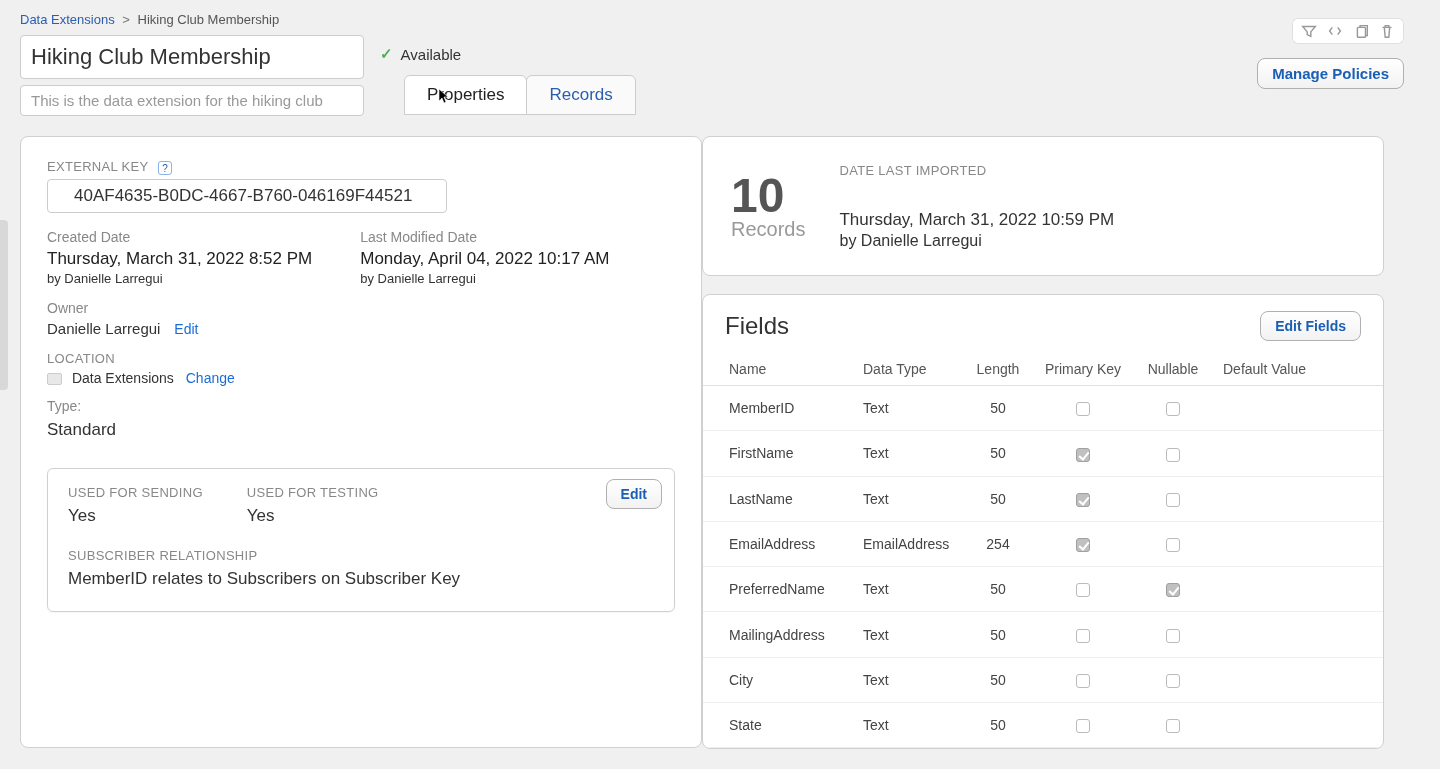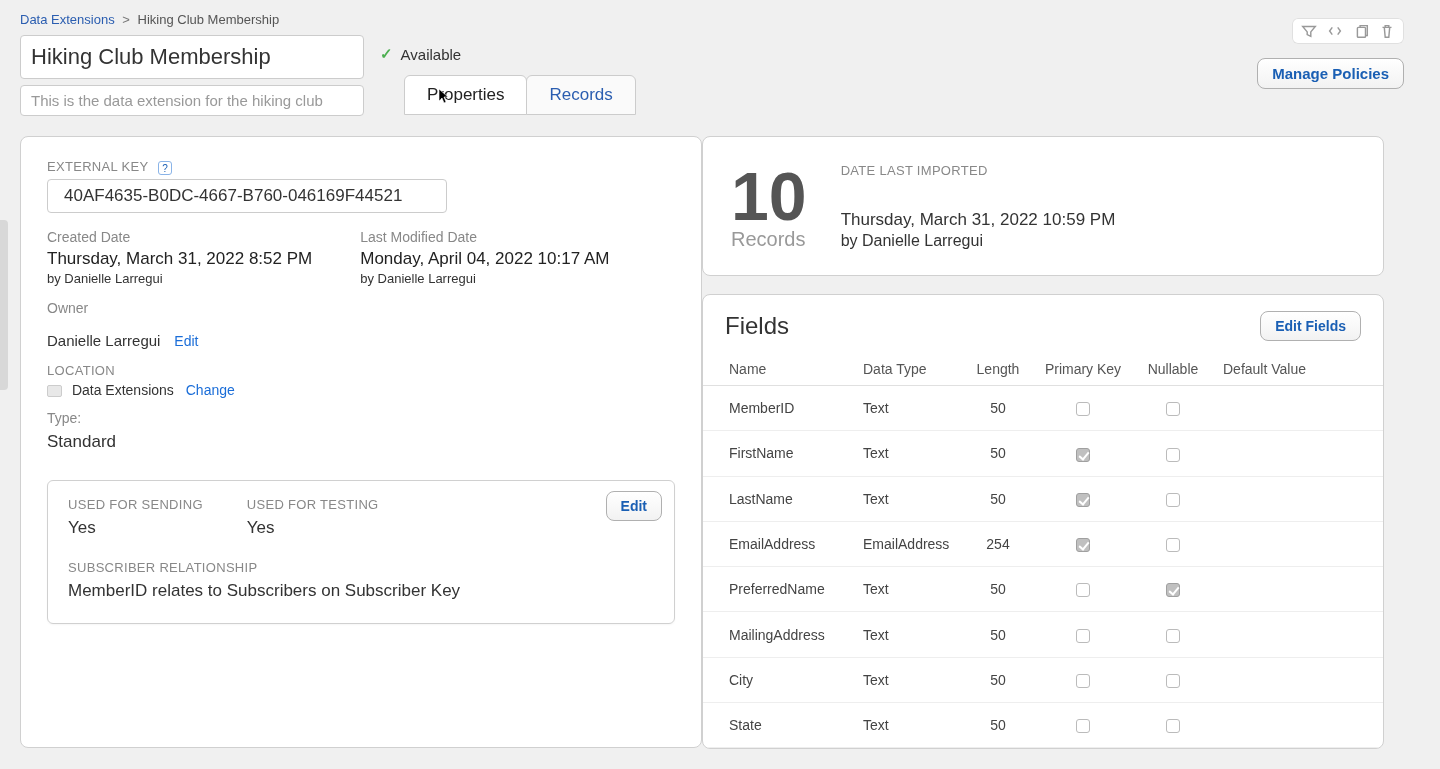--- a/index.html
+++ b/index.html
@@ -151,36 +151,36 @@
     font-size: 10px;
     line-height: 13px;
     text-align: center;
     margin-left: 6px;
     vertical-align: middle;
   }
   .ext-key {
     background: #fff;
     border: 1px solid #ccc;
     border-radius: 4px;
-    padding: 6px 16px;
+    padding: 6px 26px;
     font-size: 17px;
     width: 400px;
     margin-top: 2px;
     margin-bottom: 16px;
   }
   .meta-row {
     display: flex;
     gap: 48px;
     margin-bottom: 14px;
   }
   .meta-block .lbl { color: #888; font-size: 14px; margin-bottom: 4px; }
   .meta-block .val { font-size: 17px; color: #222; margin-bottom: 2px; }
   .meta-block .by  { font-size: 13px; color: #333; }
   .owner-row { margin-top: 6px; margin-bottom: 14px; }
-  .owner-row .lbl { color: #888; font-size: 14px; margin-bottom: 16px; }
+  .owner-row .lbl { color: #888; font-size: 14px; margin-bottom: 4px; }
   .owner-row .val { display: inline-block; font-size: 15px; margin-right: 10px; }
   .link { color: #1a6dd8; cursor: pointer; }
   .loc-row { margin-bottom: 10px; }
   .folder-icon { display: inline-block; width: 15px; height: 12px; background: #e8e8e8; border: 1px solid #ccc; border-radius: 2px; margin-right: 6px; vertical-align: middle; }
   .type-row { margin-top: 12px; }
   .type-row .lbl { color: #888; font-size: 14px; }
   .type-row .val { font-size: 17px; margin-top: 6px; }
   .subcard {
     border: 1px solid #d0d0d0;
     border-radius: 6px;
@@ -201,21 +201,21 @@
   .sub-rel .lbl { color: #888; font-size: 13px; margin-bottom: 6px; letter-spacing: 0.3px; }
   .sub-rel .val { font-size: 17px; }
   .summary-panel {
     padding: 20px 28px;
     display: flex;
     align-items: center;
     gap: 34px;
     height: 140px;
   }
   .rec-count { text-align: left; }
-  .rec-count .num { font-size: 68px; font-weight: 700; color: #555; line-height: 1; }
+  .rec-count .num { font-size: 48px; font-weight: 700; color: #555; line-height: 1; }
   .rec-count .lbl { font-size: 20px; color: #999; margin-top: -2px; }
   .imp-block .lbl { color: #888; font-size: 13px; margin-bottom: 4px; letter-spacing: 0.3px; }
   .imp-block .val { font-size: 17px; margin-bottom: 2px; margin-top: 32px; }
   .imp-block .by { font-size: 16px; color: #333; }
   .fields-panel {
     flex: 1;
     padding: 16px 0 0;
     overflow: hidden;
   }
   .fields-head {

